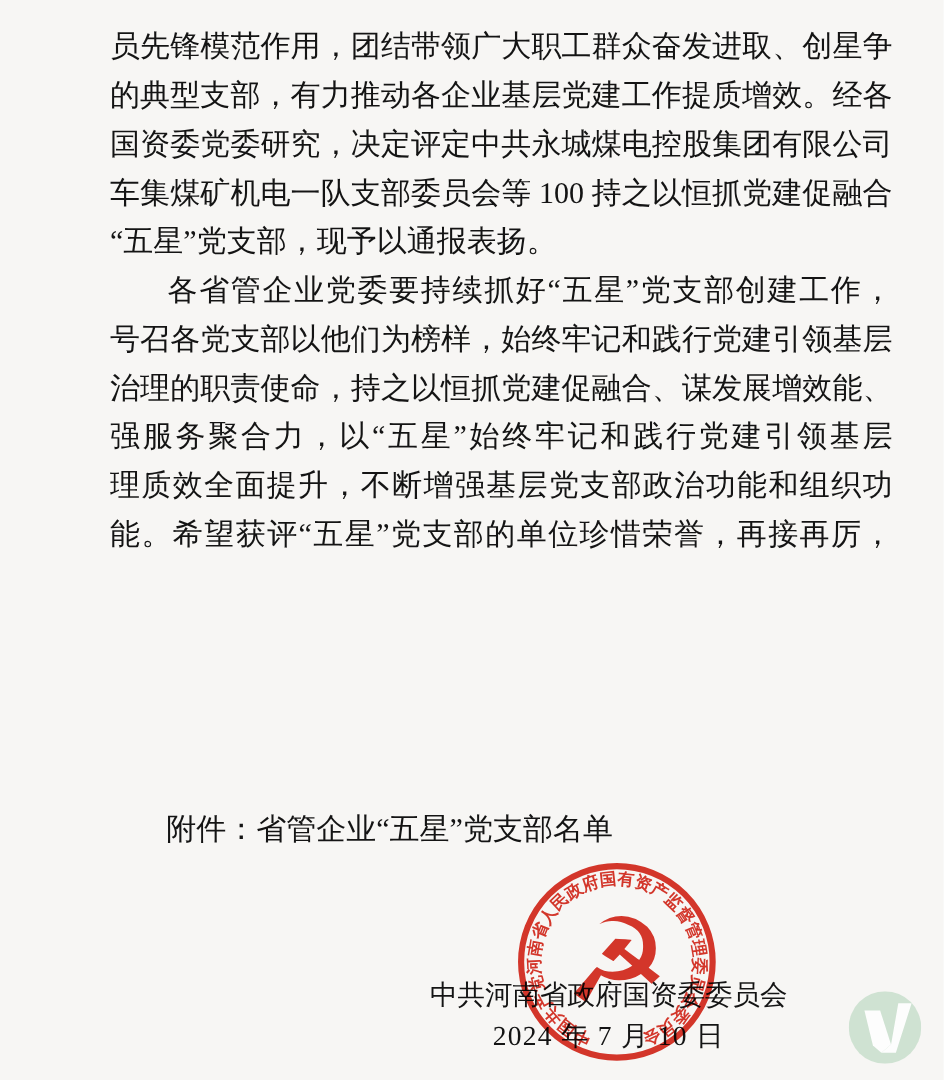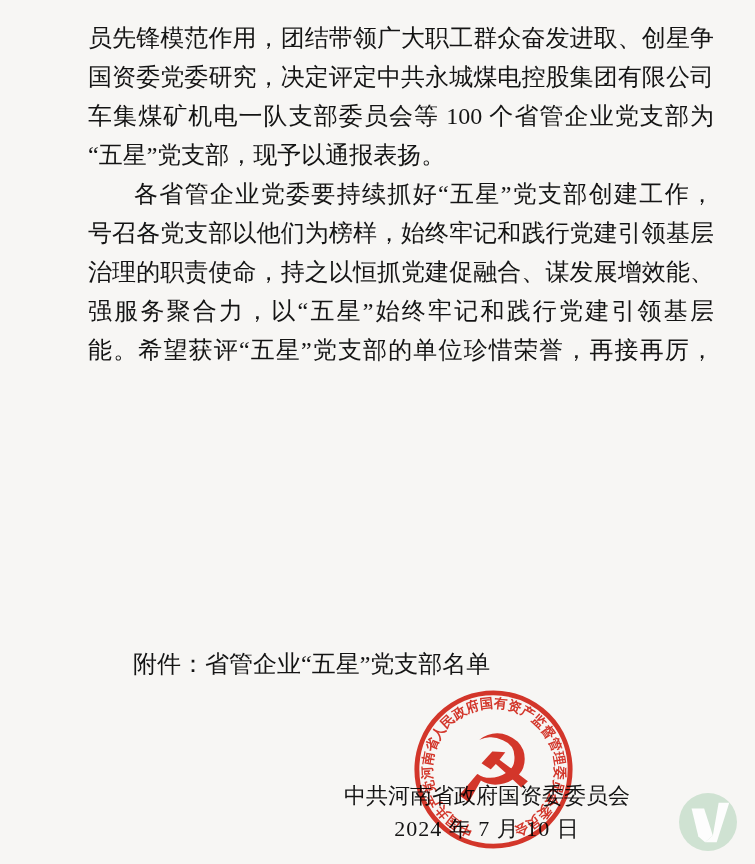--- a/index.html
+++ b/index.html
@@ -68,27 +68,29 @@
   }
   .watermark svg{width:100%;height:100%;display:block;}
 </style>
 </head>
 <body>
 
 <div class="page">
 
   <div id="doc-lines" class="body-text">
       <div class="doc-line jline">员先锋模范作用，团结带领广大职工群众奋发进取、创星争</div>
+      <div class="doc-line jline">的典型支部，有力推动各企业基层党建工作提质增效。经各</div>
       <div class="doc-line jline">国资委党委研究，决定评定中共永城煤电控股集团有限公司</div>
-      <div class="doc-line jline">车集煤矿机电一队支部委员会等 100 个省管企业党支部为</div>
+      <div class="doc-line jline">车集煤矿机电一队支部委员会等 100 持之以恒抓党建促融合</div>
       <div class="doc-line">“五星”党支部，现予以通报表扬。</div>
       <div class="doc-line jline indent">各省管企业党委要持续抓好“五星”党支部创建工作，</div>
       <div class="doc-line jline">号召各党支部以他们为榜样，始终牢记和践行党建引领基层</div>
       <div class="doc-line jline">治理的职责使命，持之以恒抓党建促融合、谋发展增效能、</div>
       <div class="doc-line jline">强服务聚合力，以“五星”始终牢记和践行党建引领基层</div>
+      <div class="doc-line jline">理质效全面提升，不断增强基层党支部政治功能和组织功</div>
       <div class="doc-line jline">能。希望获评“五星”党支部的单位珍惜荣誉，再接再厉，</div>
     </div>
 
   <div class="attachment">附件：省管企业“五星”党支部名单</div>
 
   <div class="sig-block">
     <div class="sig-line">中共河南省政府国资委委员会</div>
     <div class="date-line">2024 年 7 月 10 日</div>
   </div>
 

